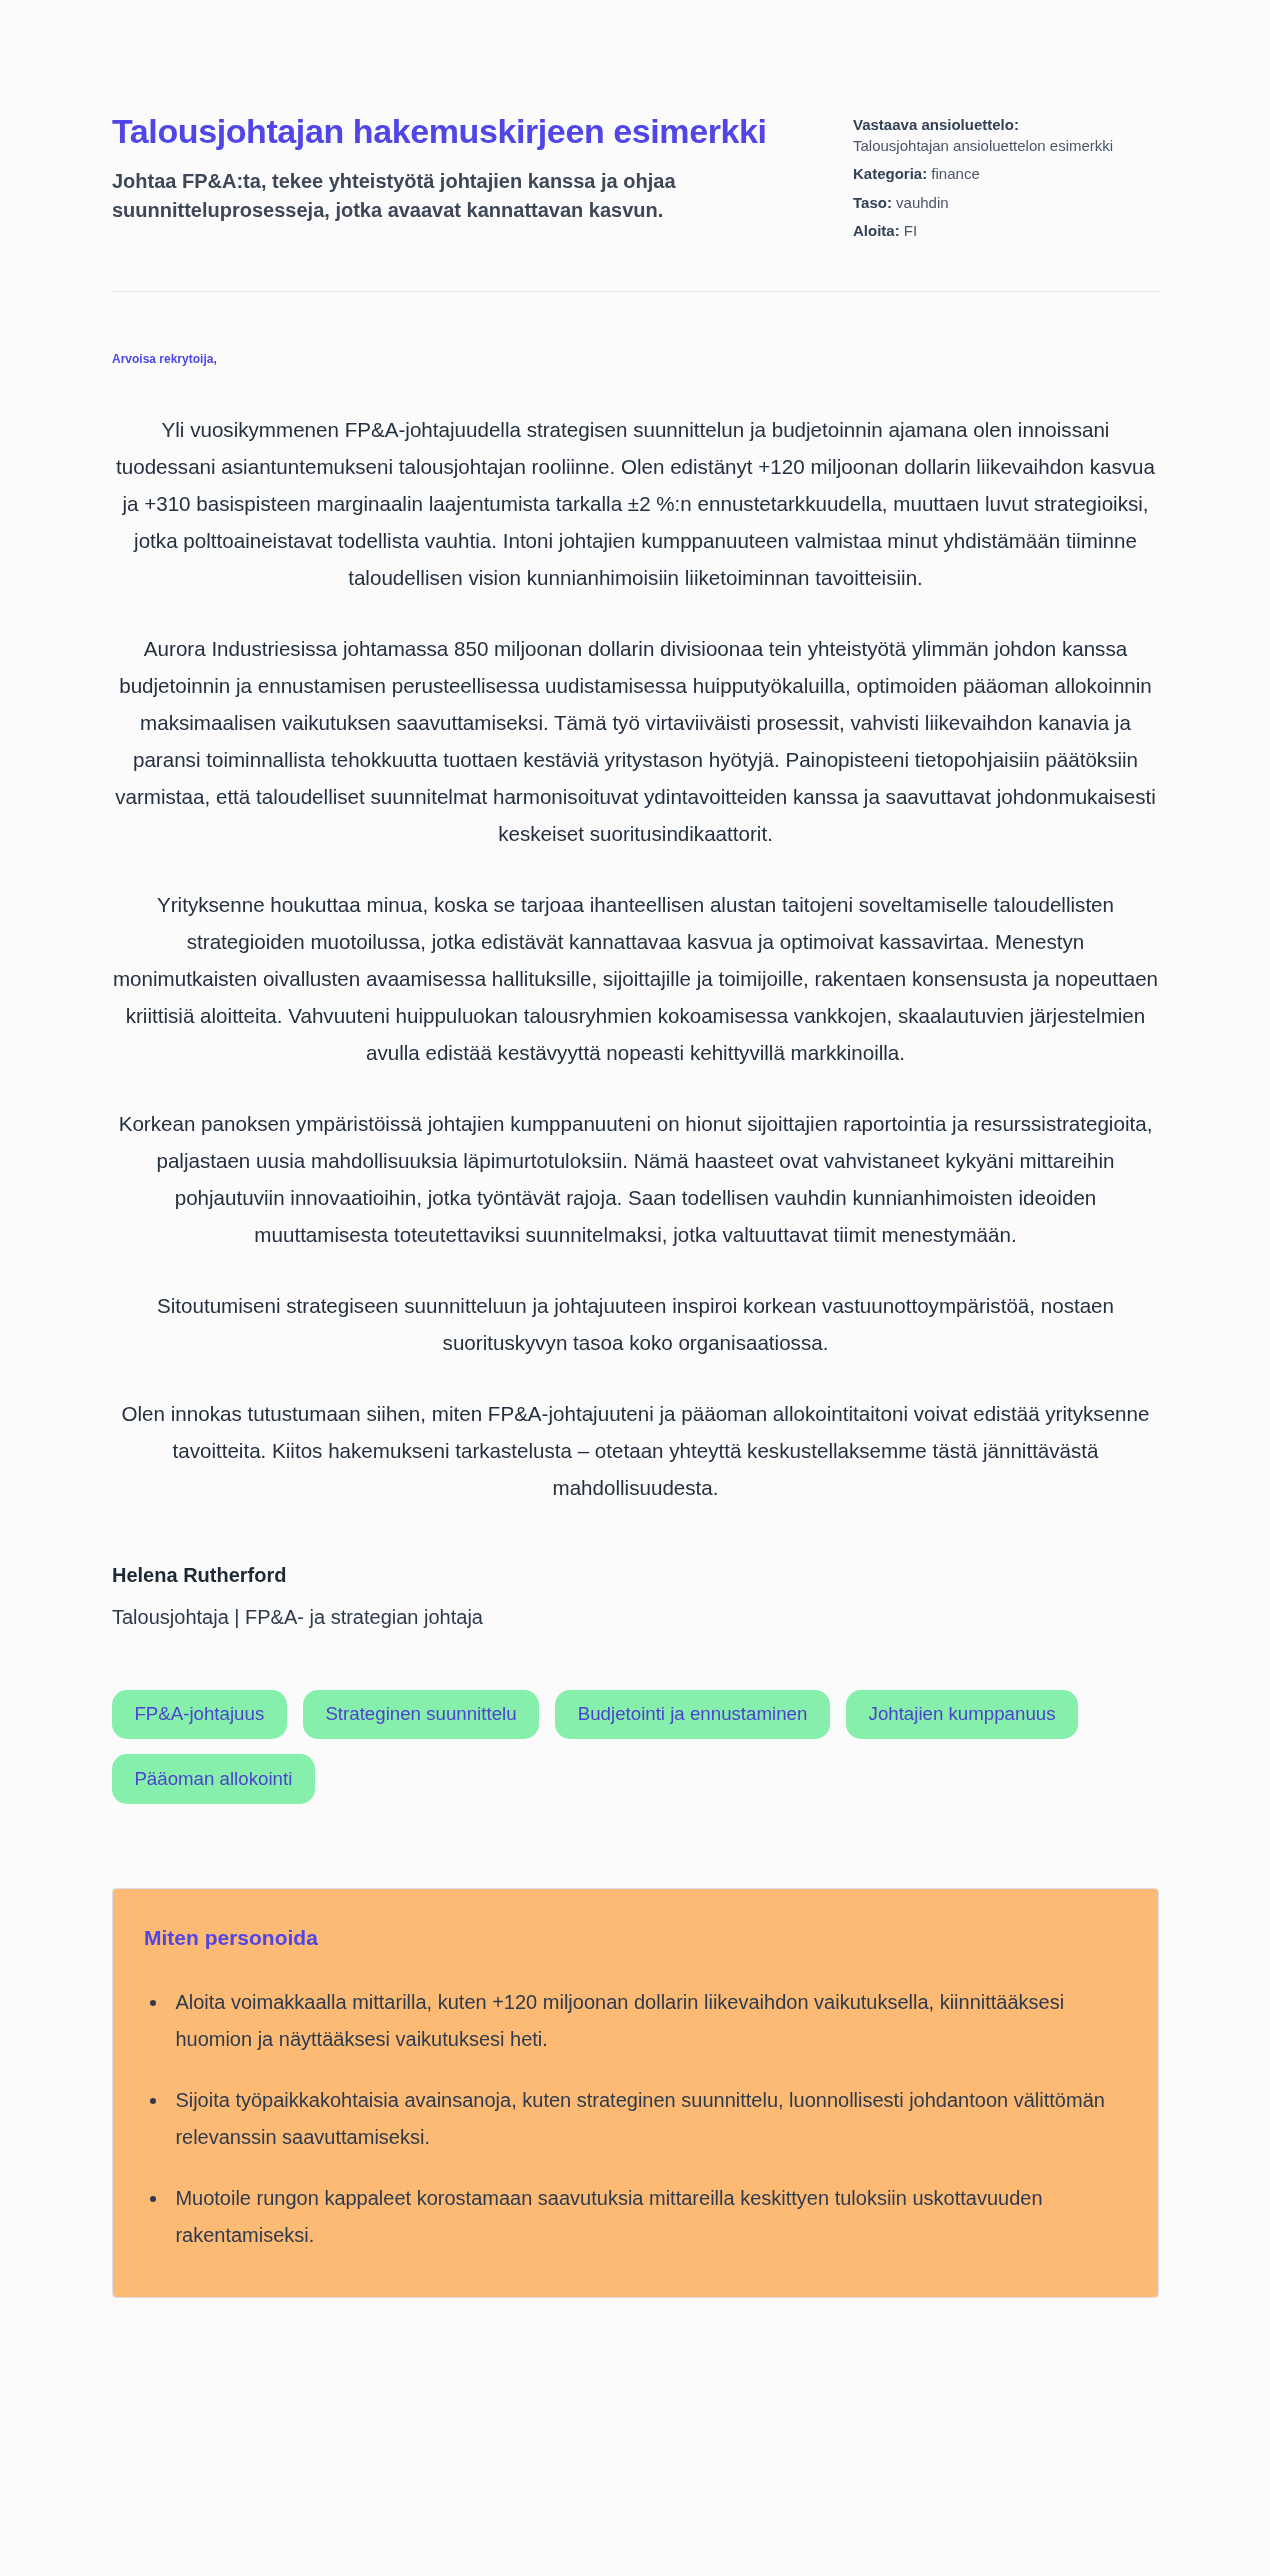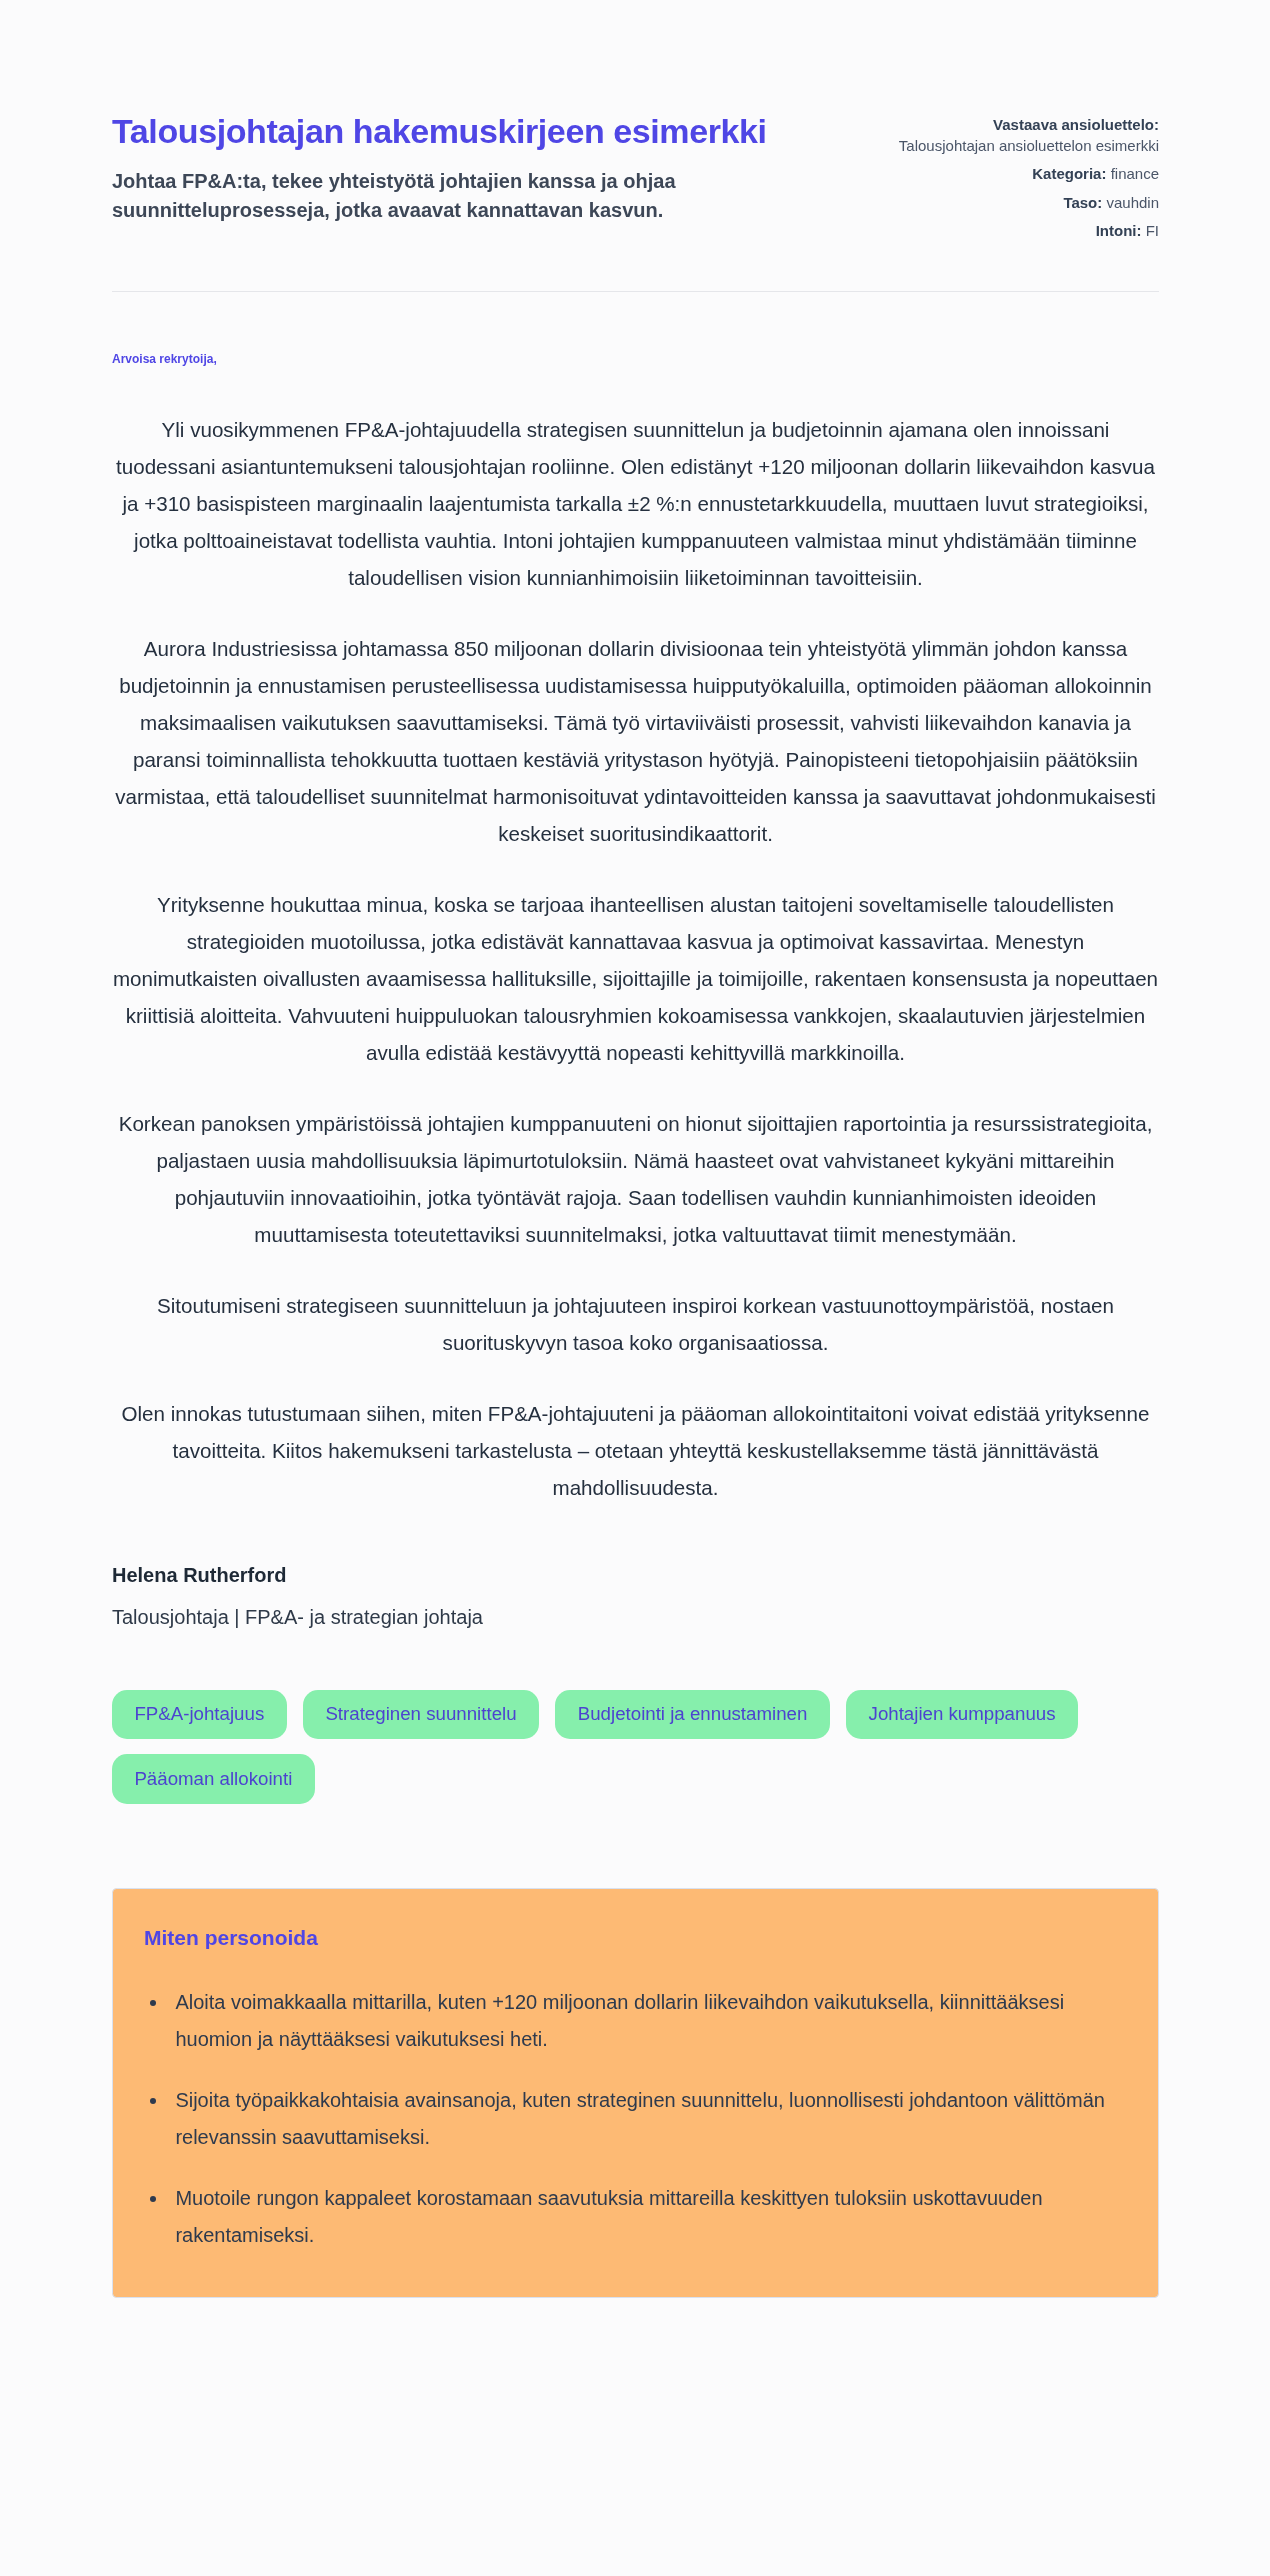--- a/index.html
+++ b/index.html
@@ -29,21 +29,20 @@
   .page-subtitle {
     margin:13.5px 0 0 0;
     max-width:576px;
     color:#3d4757;
     font-size:20px;
     line-height:1.45;
     font-weight:700;
   }
   .meta-block {
     width:306px;
-    text-align:right;
     font-size:15px;
     line-height:1.4;
     color:#4a5568;
     padding-top:4.5px;
     flex-shrink:0;
   }
   .meta-row { margin-bottom:7.5px; }
   .meta-label { font-weight:700; color:#334155; }
 
   .divider {
@@ -142,21 +141,21 @@
       </div>
       <div class="meta-row">
         <span class="meta-label">Kategoria:</span>
         <span class="meta-value">finance</span>
       </div>
       <div class="meta-row">
         <span class="meta-label">Taso:</span>
         <span class="meta-value">vauhdin</span>
       </div>
       <div class="meta-row">
-        <span class="meta-label">Intoni:</span>
+        <span class="meta-label">Aloita:</span>
         <span class="meta-value">FI</span>
       </div>
     </div>
   </div>
 
   <hr class="divider">
 
   <div class="letter">
     <p class="greeting">Arvoisa rekrytoija,</p>
     <p class="para">Yli vuosikymmenen FP&amp;A-johtajuudella strategisen suunnittelun ja budjetoinnin ajamana olen innoissani tuodessani asiantuntemukseni talousjohtajan rooliinne. Olen edistänyt +120 miljoonan dollarin liikevaihdon kasvua ja +310 basispisteen marginaalin laajentumista tarkalla ±2 %:n ennustetarkkuudella, muuttaen luvut strategioiksi, jotka polttoaineistavat todellista vauhtia. Intoni johtajien kumppanuuteen valmistaa minut yhdistämään tiiminne taloudellisen vision kunnianhimoisiin liiketoiminnan tavoitteisiin.</p>

